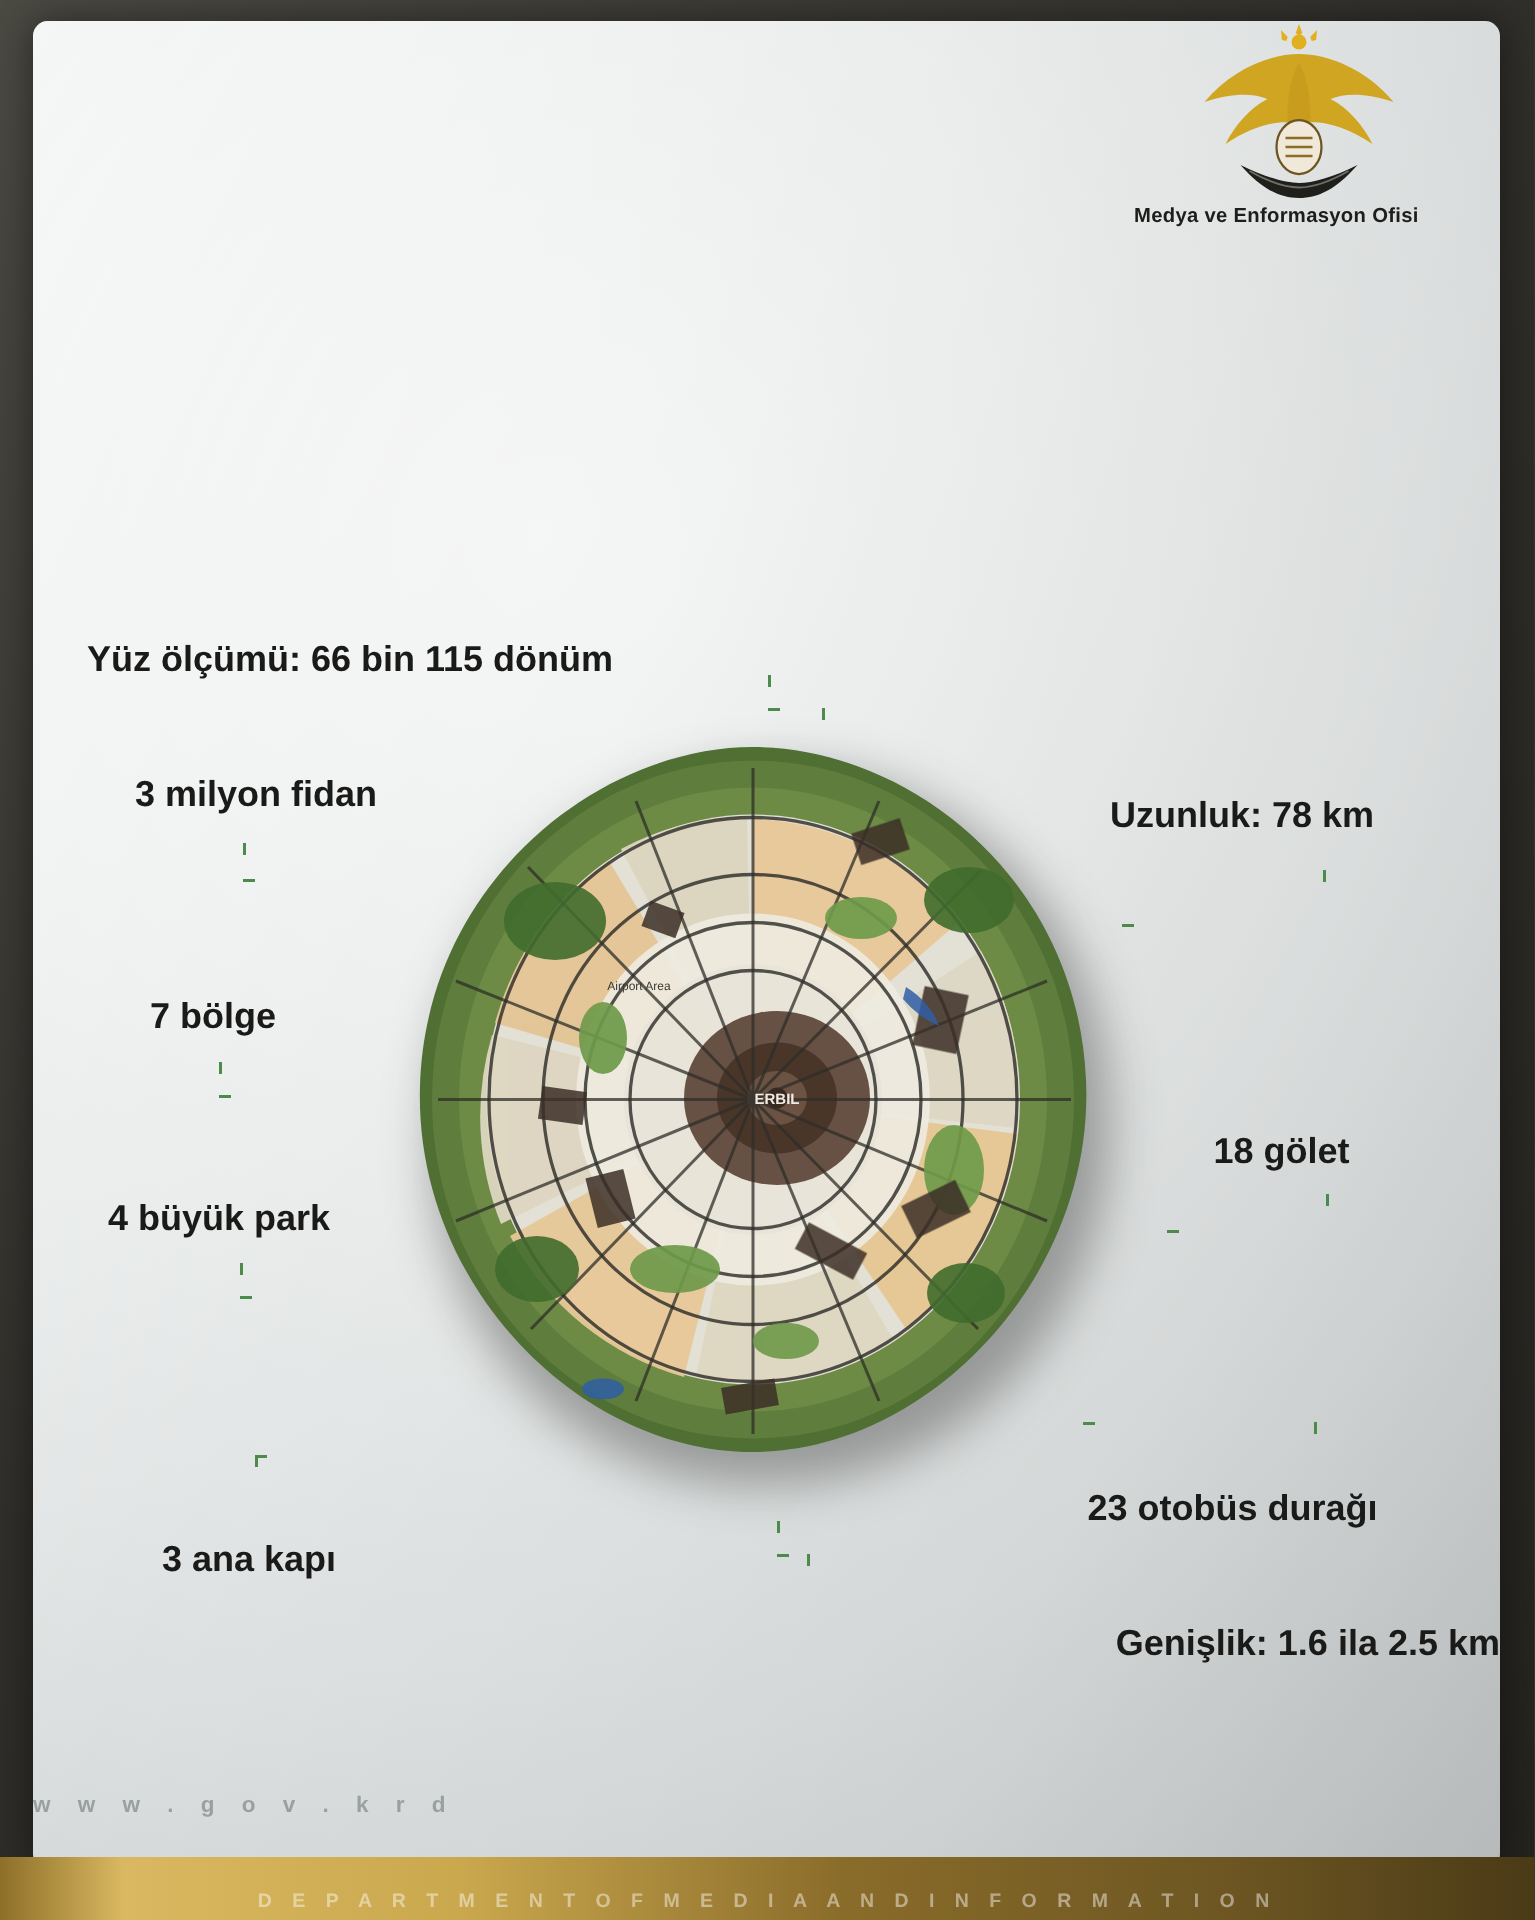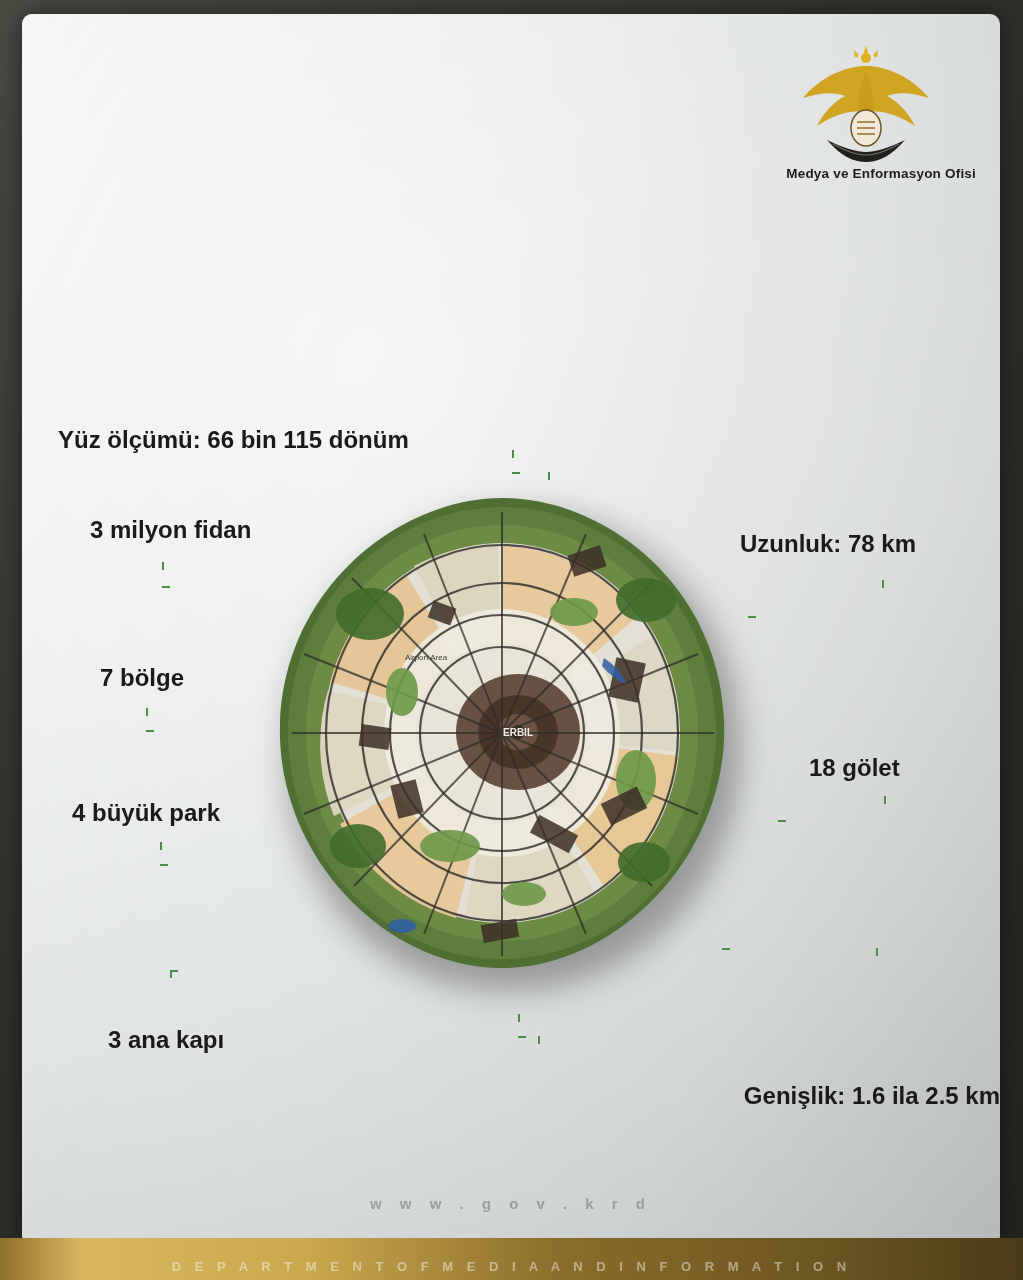--- a/index.html
+++ b/index.html
@@ -63,23 +63,23 @@
     position: absolute;
     inset: 0;
     background: linear-gradient(115deg, rgba(255,255,255,0.55) 0%, rgba(255,255,255,0) 38%, rgba(0,0,0,0.05) 75%, rgba(0,0,0,0.12) 100%);
     pointer-events: none;
   }
 
   
   .emblem-wrap {
     position: absolute;
     right: 24px;
-    top: 30px;
+    top: 0;
     width: 220px;
-    text-align: right;
+    text-align: left;
     z-index: 5;
   }
   .emblem {
     width: 150px;
     height: 118px;
     margin: 0 auto;
     display: block;
   }
   .emblem-caption {
     margin-top: 4px;
@@ -164,21 +164,21 @@
     width: 2px;
     background-image: linear-gradient(180deg, #4d8b4d 0 8px, transparent 8px 16px);
   }
 
   
   .site-url {
     position: absolute;
     left: 0;
     bottom: 34px;
     width: 100%;
-    text-align: center;
+    text-align: left;
     font-size: 15px;
     font-weight: 700;
     letter-spacing: 7px;
     color: #9aa0a0;
     z-index: 4;
   }
 </style>
 </head>
 <body>
 
@@ -361,20 +361,21 @@
     </div>
 
     <div class="label lbl-area">Yüz ölçümü: 66 bin 115 dönüm</div>
     <div class="label lbl-saplings">3 milyon fidan</div>
     <div class="label lbl-zones">7 bölge</div>
     <div class="label lbl-parks">4 büyük park</div>
     <div class="label lbl-gates">3 ana kapı</div>
     <div class="label lbl-width">Genişlik: 1.6 ila 2.5 km</div>
     <div class="label lbl-length">Uzunluk: 78 km</div>
     <div class="label lbl-ponds">18 gölet</div>
+    <div class="label lbl-stops">23 otobüs durağı</div>
 
     <div class="site-url">w w w . g o v . k r d</div>
   </div>
 
   <div class="gold-band">
     <div class="gold-band-text">D E P A R T M E N T   O F   M E D I A   A N D   I N F O R M A T I O N</div>
   </div>
 </div>
 
 </body></html>

